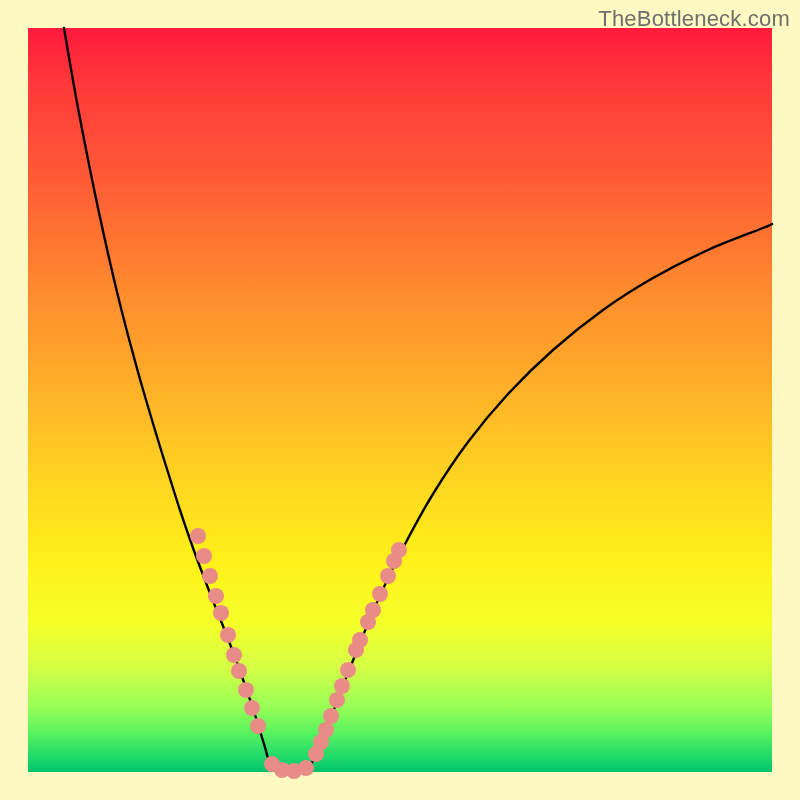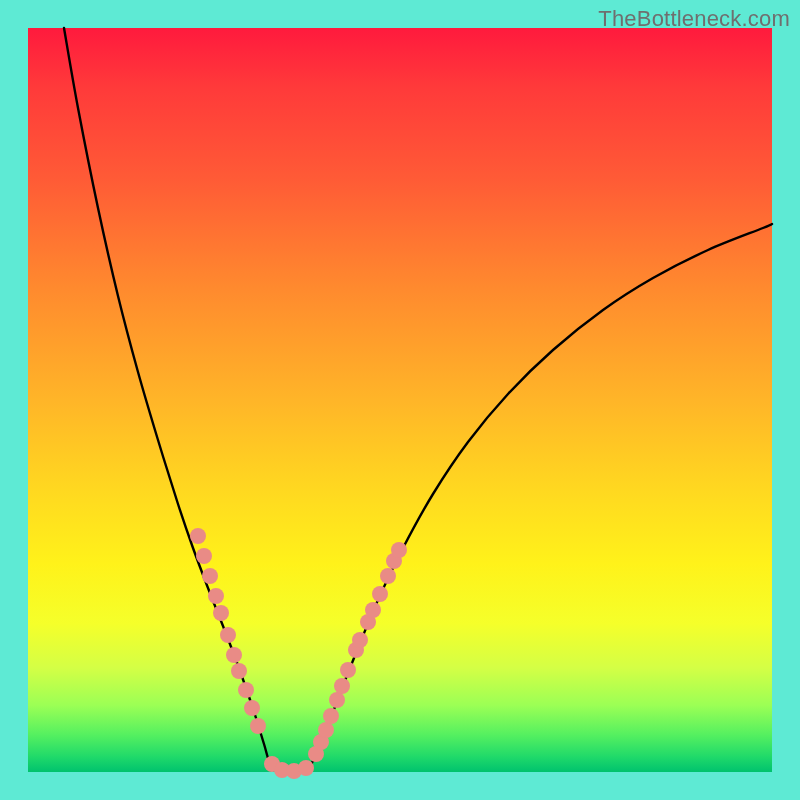--- a/index.html
+++ b/index.html
@@ -10,21 +10,21 @@
     overflow: hidden;
     background: #000;
     font-family: Arial, Helvetica, sans-serif;
   }
   .frame {
     position: absolute;
     left: 0;
     top: 0;
     width: 800px;
     height: 800px;
-    background: #5eead4;
+    background: #fef9c3;
   }
   .plot {
     position: absolute;
     left: 28px;
     top: 28px;
     width: 744px;
     height: 744px;
     
     background: linear-gradient(to bottom,
       #ff1a3d 0%,

